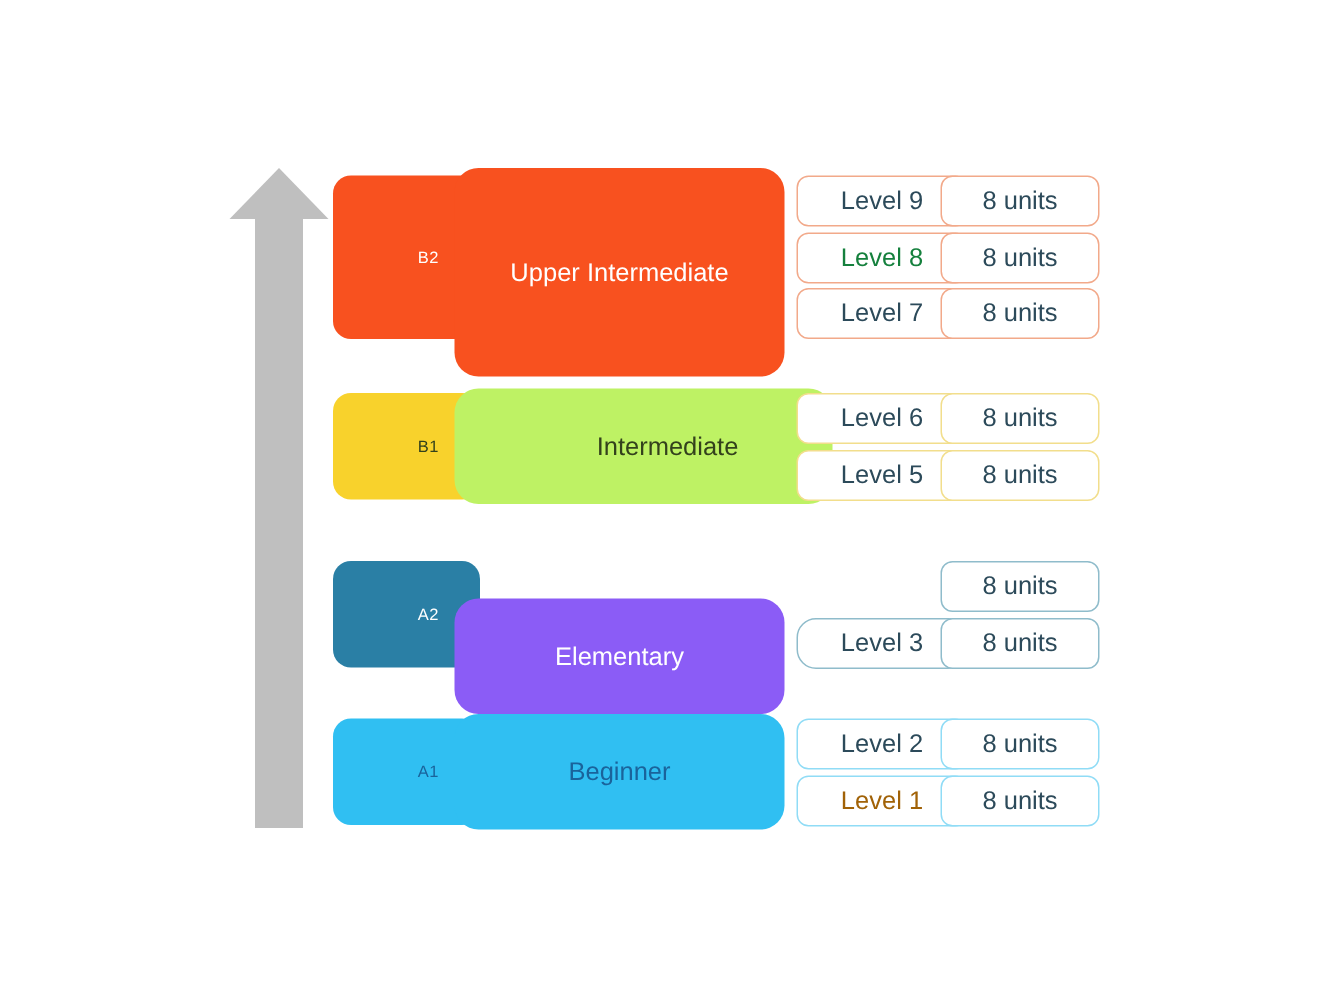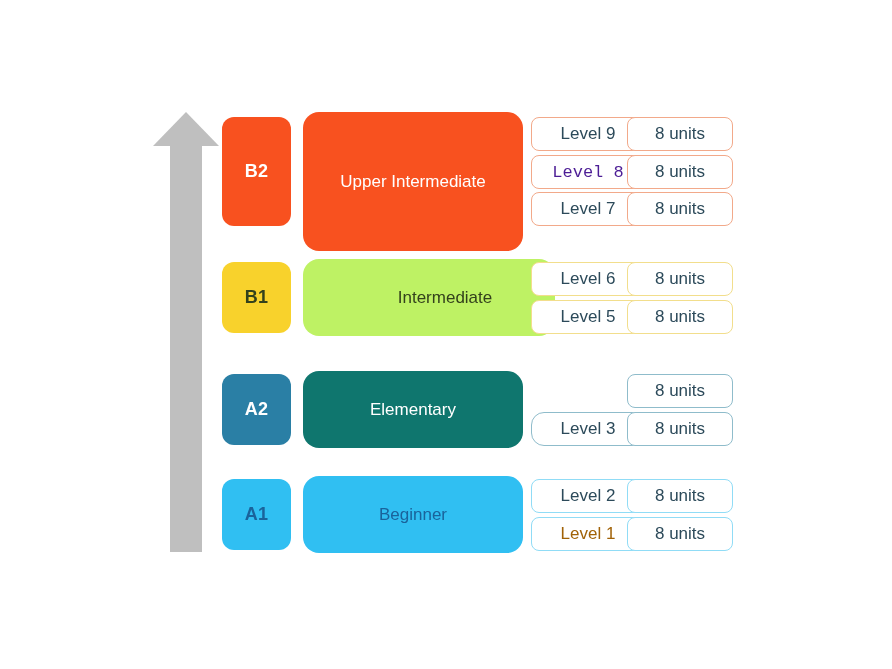--- a/index.html
+++ b/index.html
@@ -16,21 +16,21 @@
   }
   
   .row{position:absolute;left:222px;width:545px;}
   .row-b2{top:112px;height:119px;}
   .row-b1{top:259px;height:77px;}
   .row-a2{top:371px;height:77px;}
   .row-a1{top:476px;height:77px;}
   .badge{
     position:absolute;left:0;width:69px;border-radius:12px;
     display:flex;align-items:center;justify-content:center;
-    font-size:18px;font-weight:bold;letter-spacing:.3px;
+    font-size:11px;font-weight:normal;letter-spacing:.3px;padding-left:29px;
   }
   .row-b2 .badge{top:5px;height:109px;}
   .row-b1 .badge,.row-a2 .badge,.row-a1 .badge{top:3px;height:71px;}
   .namebox{
     position:absolute;left:81px;width:220px;border-radius:16px;
     display:flex;align-items:center;justify-content:center;font-size:17px;
   }
   .row-b2 .namebox{top:0;height:139px;}
   .row-b1 .namebox,.row-a2 .namebox,.row-a1 .namebox{top:0;height:77px;}
   .chip{
@@ -49,38 +49,38 @@
 <div class="canvas">
 
   <div class="arrow-head" style="border-bottom-color: rgb(191, 191, 191);"></div>
   <div class="arrow-shaft" style="background-color: rgb(191, 191, 191);"></div>
 
   <div class="row row-b2">
     <div class="badge" style="background-color: rgb(248, 81, 31); color: rgb(255, 255, 255);">B2</div>
     <div class="namebox" style="background-color: rgb(248, 81, 31); color: rgb(255, 255, 255);">Upper Intermediate</div>
     <div class="chip chip-level t0" style="border-color: rgb(242, 169, 138); color: rgb(44, 74, 90);">Level 9</div>
     <div class="chip chip-units t0" style="border-color: rgb(242, 169, 138); color: rgb(44, 74, 90);">8 units</div>
-    <div class="chip chip-level t1" style="border-color: rgb(242, 169, 138); color: #4c1d95; font-family: Liberation Mono, monospace;">Level 8</div>
+    <div class="chip chip-level t1" style="border-color: rgb(242, 169, 138); color: #15803d;">Level 8</div>
     <div class="chip chip-units t1" style="border-color: rgb(242, 169, 138); color: rgb(44, 74, 90);">8 units</div>
     <div class="chip chip-level t2" style="border-color: rgb(242, 169, 138); color: rgb(44, 74, 90);">Level 7</div>
     <div class="chip chip-units t2" style="border-color: rgb(242, 169, 138); color: rgb(44, 74, 90);">8 units</div>
   </div>
 
   <div class="row row-b1">
     <div class="badge" style="background-color: rgb(248, 210, 44); color: rgb(51, 65, 28);">B1</div>
     <div class="namebox" style="background-color: #bef264; color: rgb(51, 65, 28); padding-left: 32px;">Intermediate</div>
     <div class="chip chip-level s0" style="border-color: rgb(242, 222, 140); color: rgb(44, 74, 90);">Level 6</div>
     <div class="chip chip-units s0" style="border-color: rgb(242, 222, 140); color: rgb(44, 74, 90);">8 units</div>
     <div class="chip chip-level s1" style="border-color: rgb(242, 222, 140); color: rgb(44, 74, 90);">Level 5</div>
     <div class="chip chip-units s1" style="border-color: rgb(242, 222, 140); color: rgb(44, 74, 90);">8 units</div>
   </div>
 
   <div class="row row-a2">
     <div class="badge" style="background-color: rgb(42, 127, 165); color: rgb(255, 255, 255);">A2</div>
-    <div class="namebox" style="background-color: #0f766e; color: rgb(255, 255, 255);">Elementary</div>
+    <div class="namebox" style="background-color: #8b5cf6; color: rgb(255, 255, 255); margin-top: 28px;">Elementary</div>
     <div class="chip chip-units s0" style="border-color: rgb(143, 188, 203); color: rgb(44, 74, 90);">8 units</div>
     <div class="chip chip-level s1" style="border-color: rgb(143, 188, 203); color: rgb(44, 74, 90); border-radius: 13px;">Level 3</div>
     <div class="chip chip-units s1" style="border-color: rgb(143, 188, 203); color: rgb(44, 74, 90);">8 units</div>
   </div>
 
   <div class="row row-a1">
     <div class="badge" style="background-color: rgb(48, 191, 242); color: rgb(26, 99, 155);">A1</div>
     <div class="namebox" style="background-color: rgb(48, 191, 242); color: rgb(26, 99, 155);">Beginner</div>
     <div class="chip chip-level s0" style="border-color: rgb(144, 220, 246); color: rgb(44, 74, 90);">Level 2</div>
     <div class="chip chip-units s0" style="border-color: rgb(144, 220, 246); color: rgb(44, 74, 90);">8 units</div>

